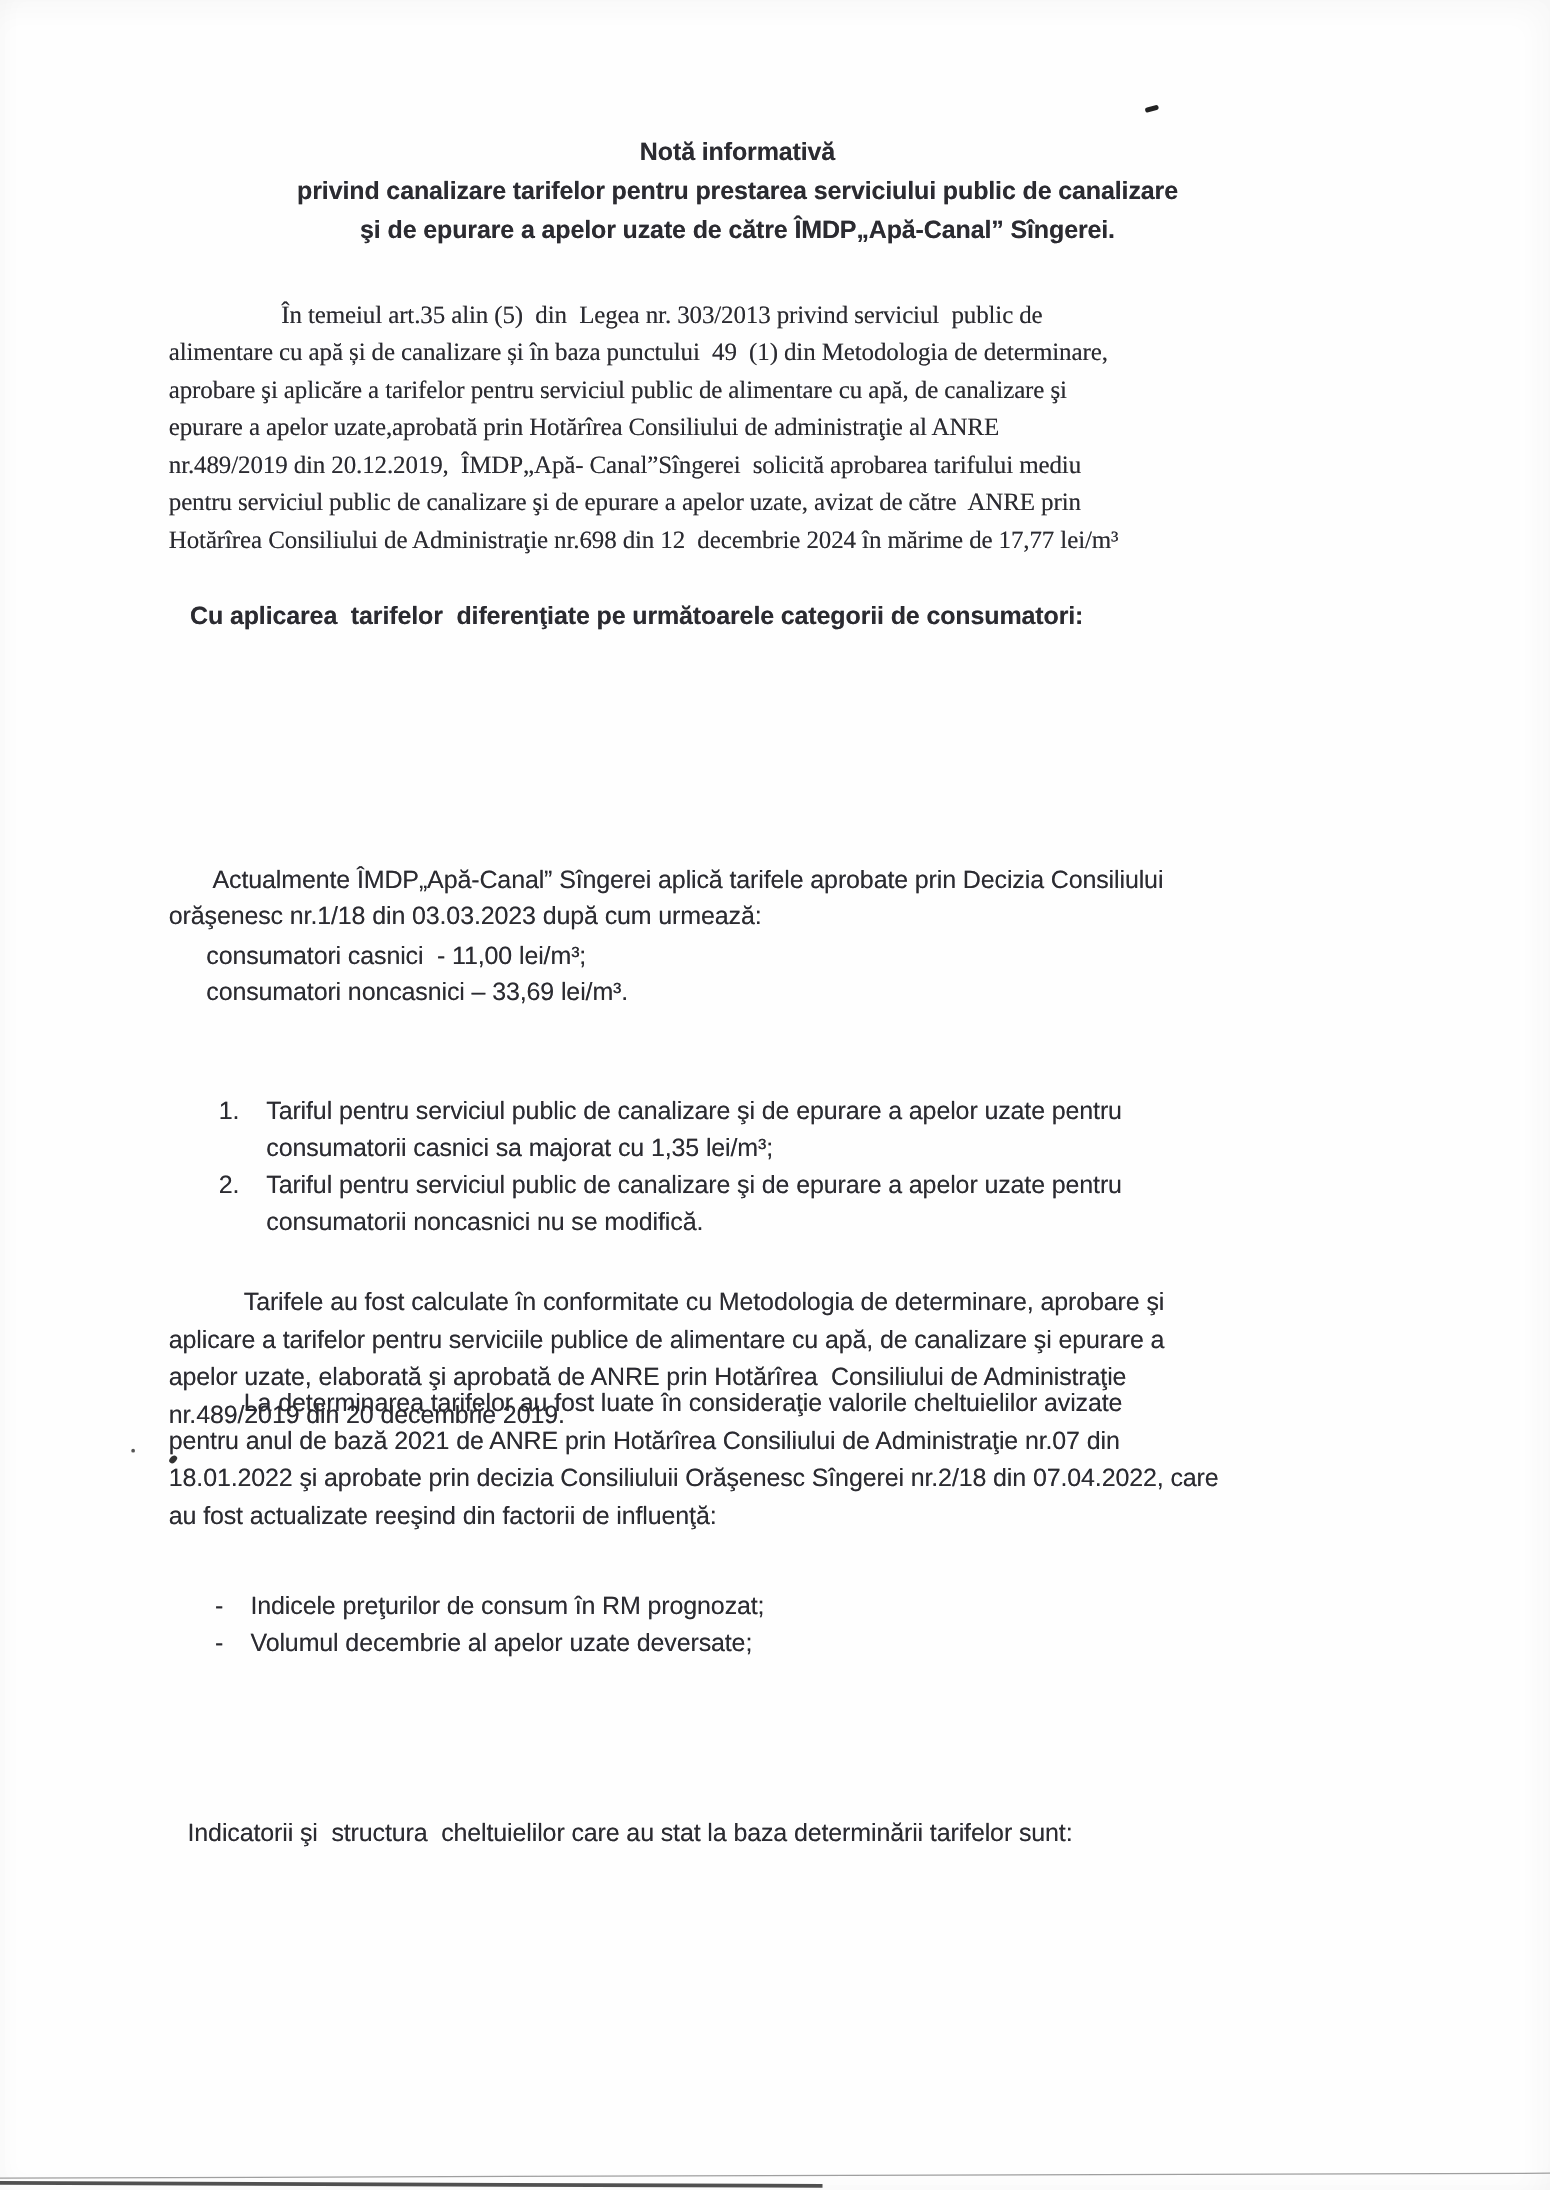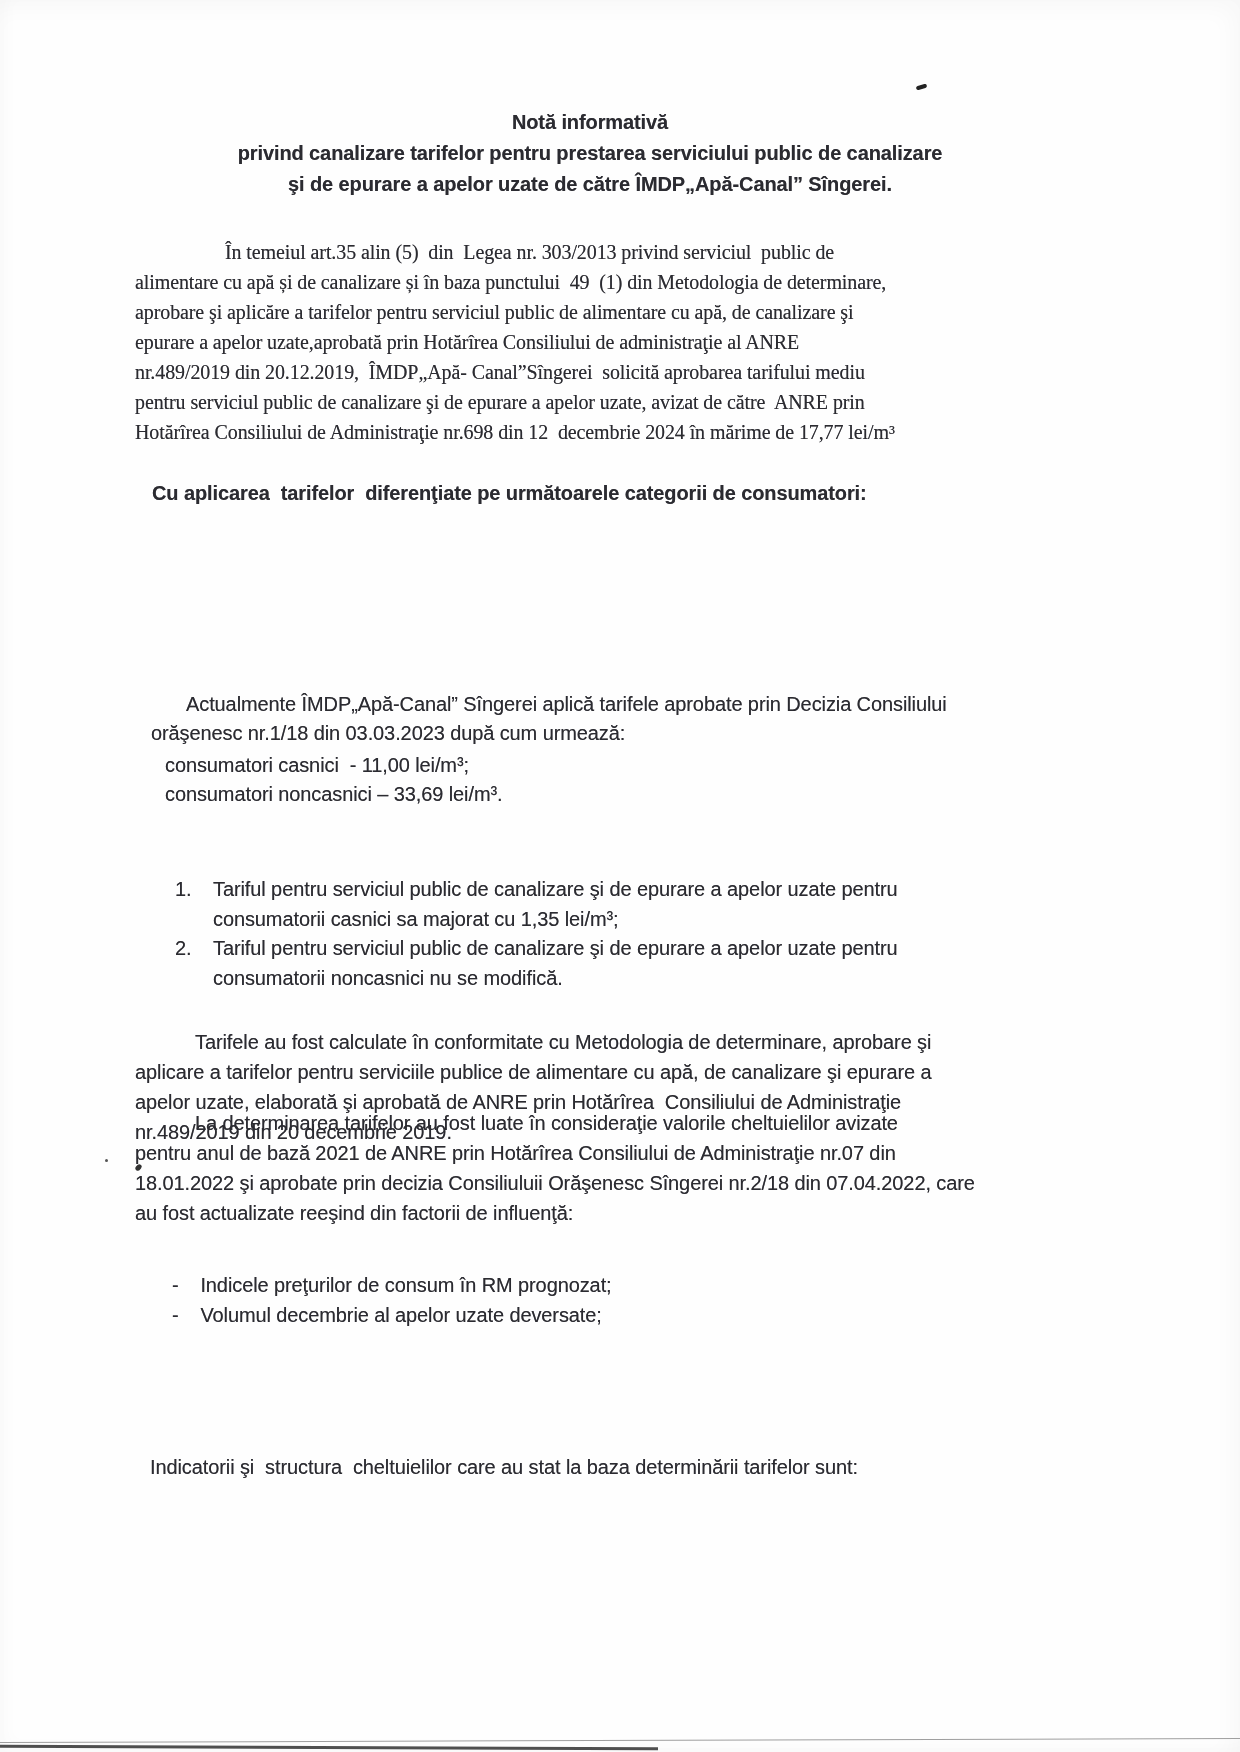--- a/index.html
+++ b/index.html
@@ -10,21 +10,21 @@
     box-shadow:inset -8px 8px 22px rgba(0,0,0,0.028), inset 6px -6px 16px rgba(0,0,0,0.02);
   }
   .blk{
     position:absolute;white-space:pre;font-size:20px;line-height:30px;
     letter-spacing:-0.1px;text-shadow:0 0 0.5px rgba(43,43,49,0.55);
   }
   .bold{font-weight:bold;}
   .title{left:135px;top:107px;width:910px;text-align:center;line-height:31px;}
   .lh29{line-height:29px;}
   .ind90{text-indent:90px;}
-  .ind35{text-indent:35px;margin-left:16px;}
+  .ind35{text-indent:35px;}
   .ind60{text-indent:60px;}
   .listitem{display:flex;}
   .listitem .num{width:38px;flex:0 0 38px;}
   .artifact{position:absolute;}
   .edge{position:absolute;}
 </style>
 </head>
 <body>
 
 <div class="page">

